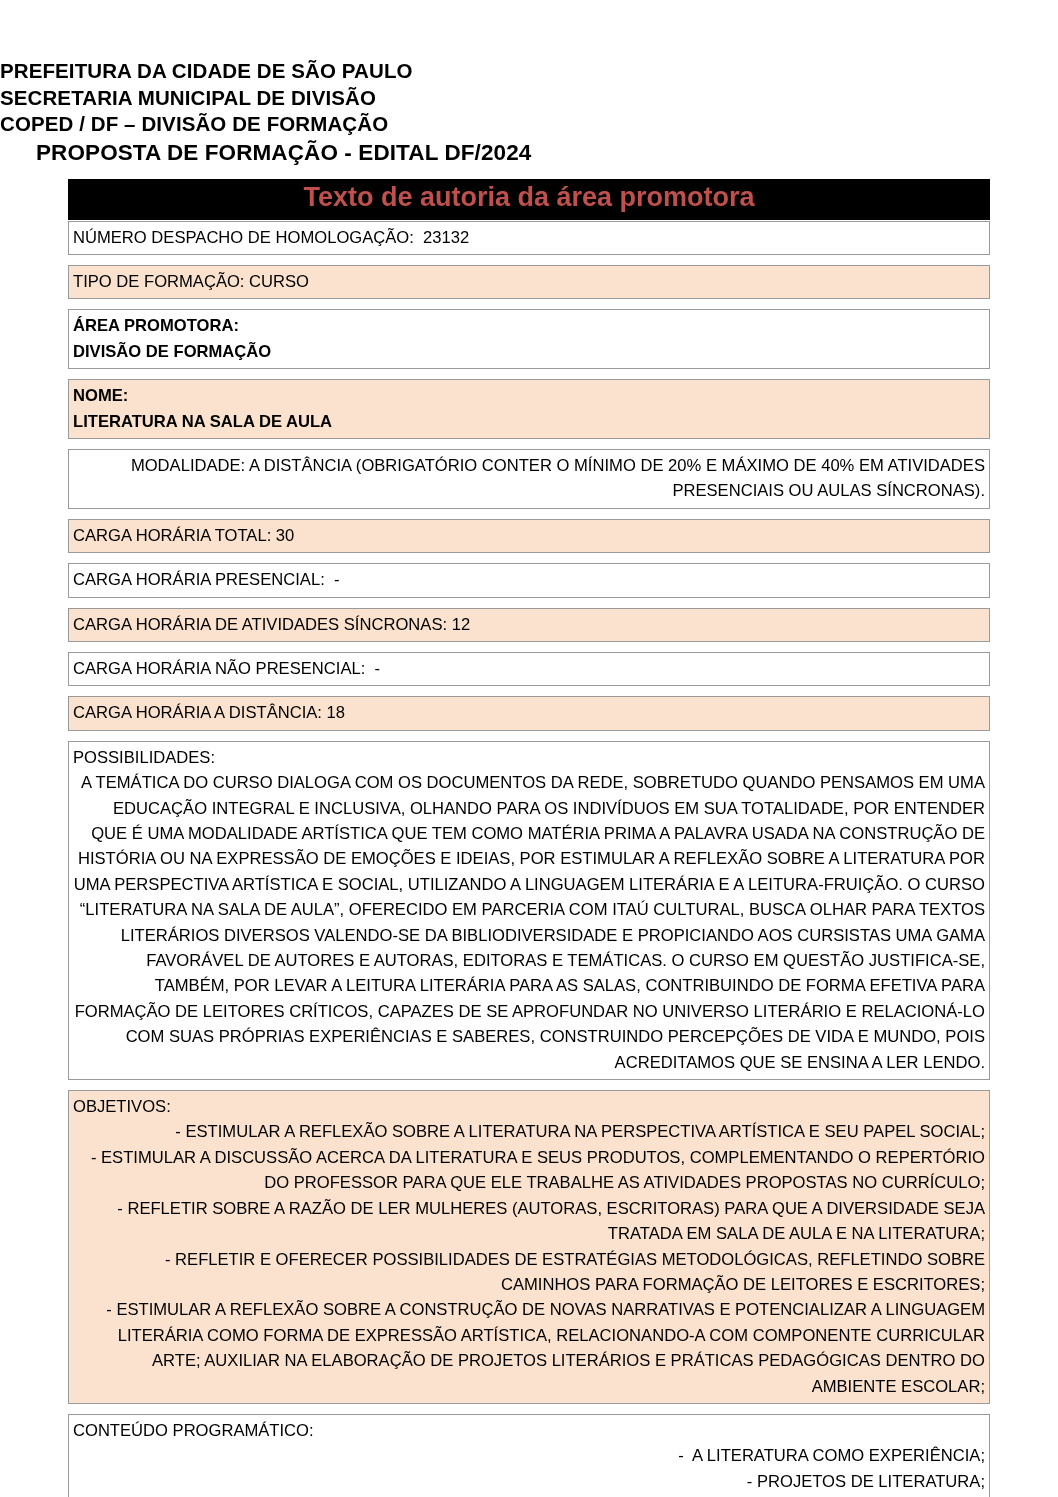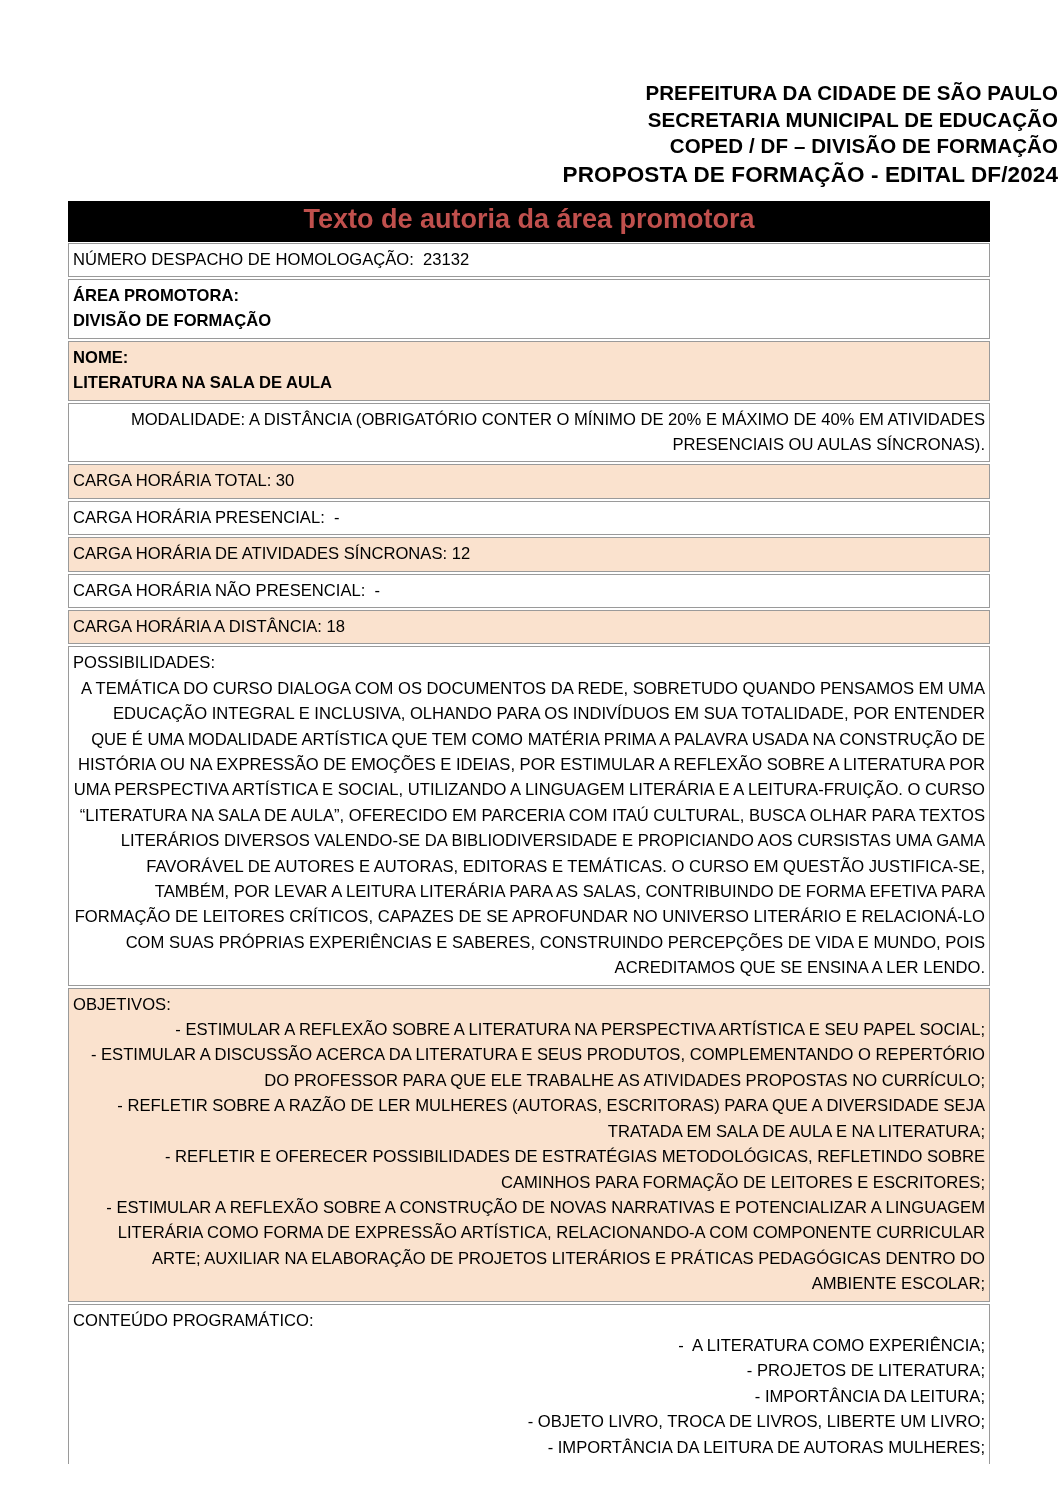--- a/index.html
+++ b/index.html
@@ -16,43 +16,43 @@
   }
   .page {
     position: relative;
     width: 1058px;
     height: 1497px;
     background: #ffffff;
     box-sizing: border-box;
     padding: 0;
   }
   .header {
-    text-align: right;
-    padding-top: 80px;
+    text-align: left;
+    padding-top: 58px;
   }
   .header-line {
     font-size: 20.5px;
     font-weight: bold;
     line-height: 26.5px;
     letter-spacing: 0.1px;
     color: #000;
   }
   .header-line.big {
     font-size: 22.5px;
     line-height: 30px;
     margin-left: 36px;
   }
   .table {
     margin: 11px auto 0 auto;
     width: 922px;
   }
   .row {
     border: 1px solid #9a9a9a;
     box-sizing: border-box;
-    margin-bottom: 2px;
+    margin-bottom: 10px;
     padding: 3px 4px 4px 4px;
     background: #ffffff;
     font-size: 16.6px;
     line-height: 25.4px;
   }
   .row.peach {
     background: #fae2ce;
   }
   .row.title-band {
     text-align: center;
@@ -83,37 +83,40 @@
     border-bottom: none;
   }
 </style>
 </head>
 <body>
 
 <div class="page">
 
   <div class="header">
     <div class="header-line">PREFEITURA DA CIDADE DE SÃO PAULO</div>
-    <div class="header-line">SECRETARIA MUNICIPAL DE EDUCAÇÃO</div>
+    <div class="header-line">SECRETARIA MUNICIPAL DE DIVISÃO</div>
     <div class="header-line">COPED / DF – DIVISÃO DE FORMAÇÃO</div>
     <div class="header-line big">PROPOSTA DE FORMAÇÃO - EDITAL DF/2024</div>
   </div>
 
   <div class="table">
 
     <div class="row title-band">
       <div class="title-band-text">Texto de autoria da área promotora</div>
     </div>
 
     <div class="row">
       <div class="line">NÚMERO DESPACHO DE HOMOLOGAÇÃO:  23132</div>
     </div>
 
 
 
+    <div class="row peach">
+      <div class="line">TIPO DE FORMAÇÃO: CURSO</div>
+    </div>
 
     <div class="row bold">
       <div class="line">ÁREA PROMOTORA:</div>
       <div class="line">DIVISÃO DE FORMAÇÃO</div>
     </div>
 
     <div class="row peach bold">
       <div class="line">NOME:</div>
       <div class="line">LITERATURA NA SALA DE AULA</div>
     </div>

